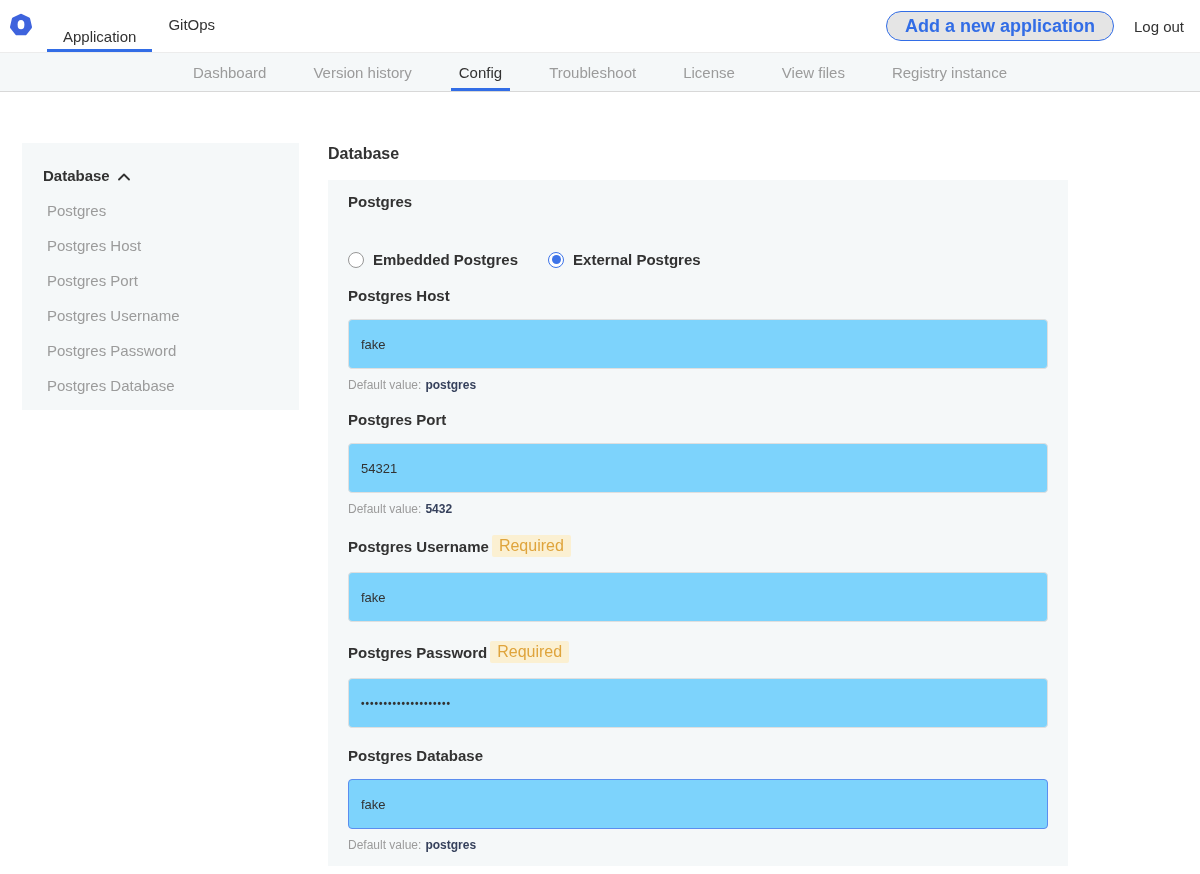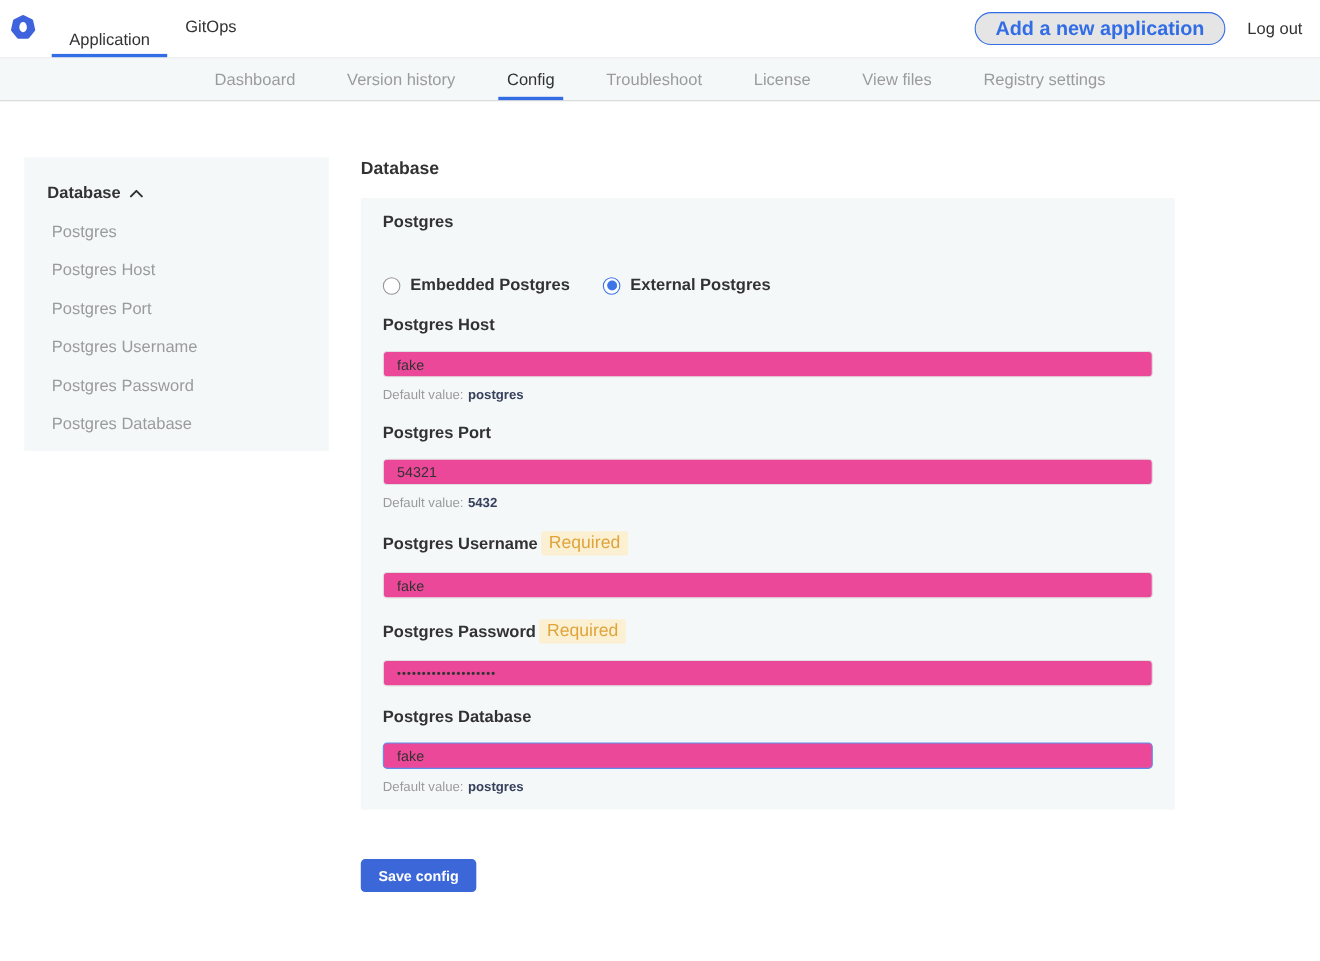--- a/index.html
+++ b/index.html
@@ -58,22 +58,22 @@
     display:inline-flex;align-items:center;justify-content:center;flex:0 0 auto;}
   .rb.checked{border-color:#3E74E8;}
   .rb.checked::after{content:"";width:9px;height:9px;border-radius:50%;background:#3E74E8;}
   .rlabel{font-size:15px;font-weight:bold;color:var(--dark-text);}
 
   .field{margin-top:19px;}
   .flabel-row{display:flex;align-items:center;margin-bottom:15px;}
   .flabel{font-size:15px;font-weight:bold;color:var(--dark-text);}
   .req-badge{margin-left:3px;font-size:16px;color:var(--required-text);
     background:var(--required-bg);padding:2px 7px;border-radius:2px;}
-  .tinput{width:100%;height:24px;border:1px solid var(--border);border-radius:4px;
-    background:#ec4899;padding:0 12px;font-size:13px;color:var(--dark-text);
+  .tinput{width:100%;height:50px;border:1px solid var(--border);border-radius:4px;
+    background:#7dd3fc;padding:0 12px;font-size:13px;color:var(--dark-text);
     font-family:inherit;outline:none;}
   .tinput.focused{border:1.5px solid #5B8DEF;}
   .tinput.pw{font-size:10px;font-weight:bold;letter-spacing:1px;}
   .helper{margin-top:9px;font-size:12px;}
   .h-label{color:var(--muted-text);}
   .h-value{color:var(--helper-value);font-weight:bold;margin-left:4px;}
 
   .save{margin-top:45px;height:30px;padding:0 16px;background:var(--button-blue);
     border:none;border-radius:4px;color:#fff;font-size:13px;font-weight:bold;
     font-family:inherit;cursor:pointer;}
@@ -97,21 +97,21 @@
   <div class="logout">Log out</div>
 </header>
 
 <nav class="subnav" id="subnav">
     <div class="subnav-item">Dashboard</div>
     <div class="subnav-item">Version history</div>
     <div class="subnav-item active">Config</div>
     <div class="subnav-item">Troubleshoot</div>
     <div class="subnav-item">License</div>
     <div class="subnav-item">View files</div>
-    <div class="subnav-item">Registry settings</div>
+    <div class="subnav-item">Registry instance</div>
   </nav>
 
 <div class="content">
   <aside class="sidebar">
     <div class="group-head">
       <span>Database</span>
       <span>
         <svg width="12" height="8" viewBox="0 0 12 8">
           <polyline points="1,6.5 6,1.5 11,6.5" fill="none" stroke="#323232" stroke-width="1.8" stroke-linecap="round" stroke-linejoin="round"></polyline>
         </svg>

